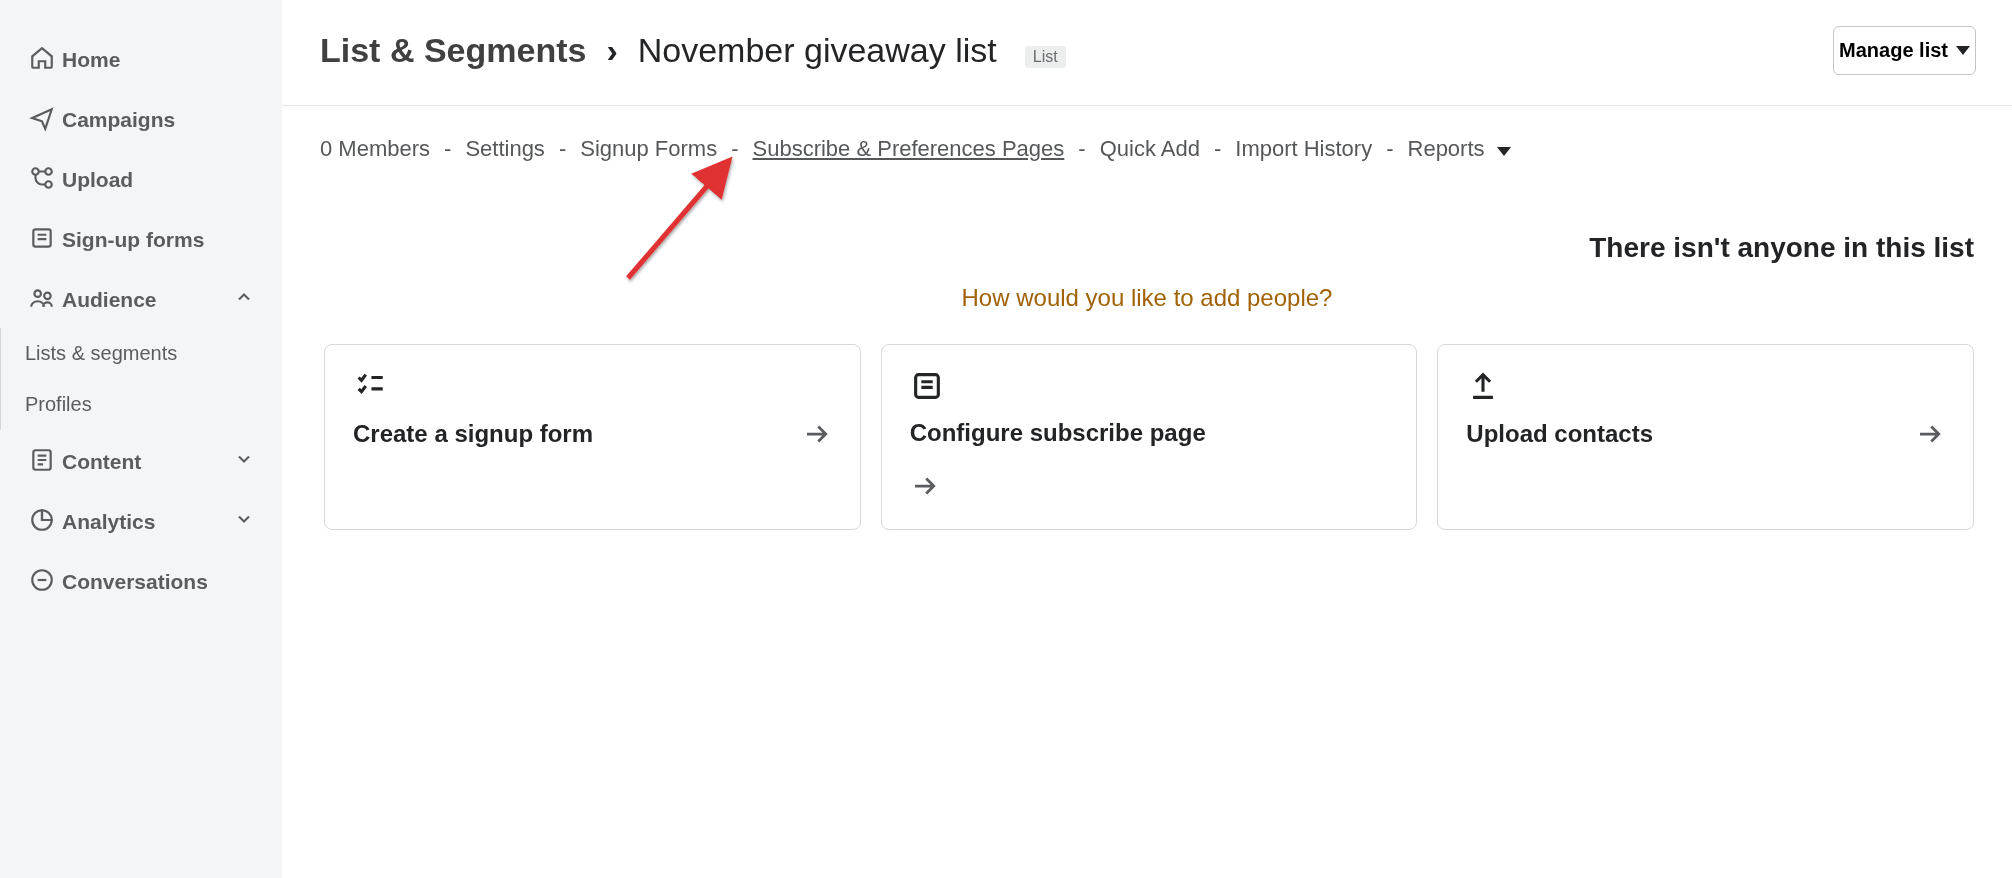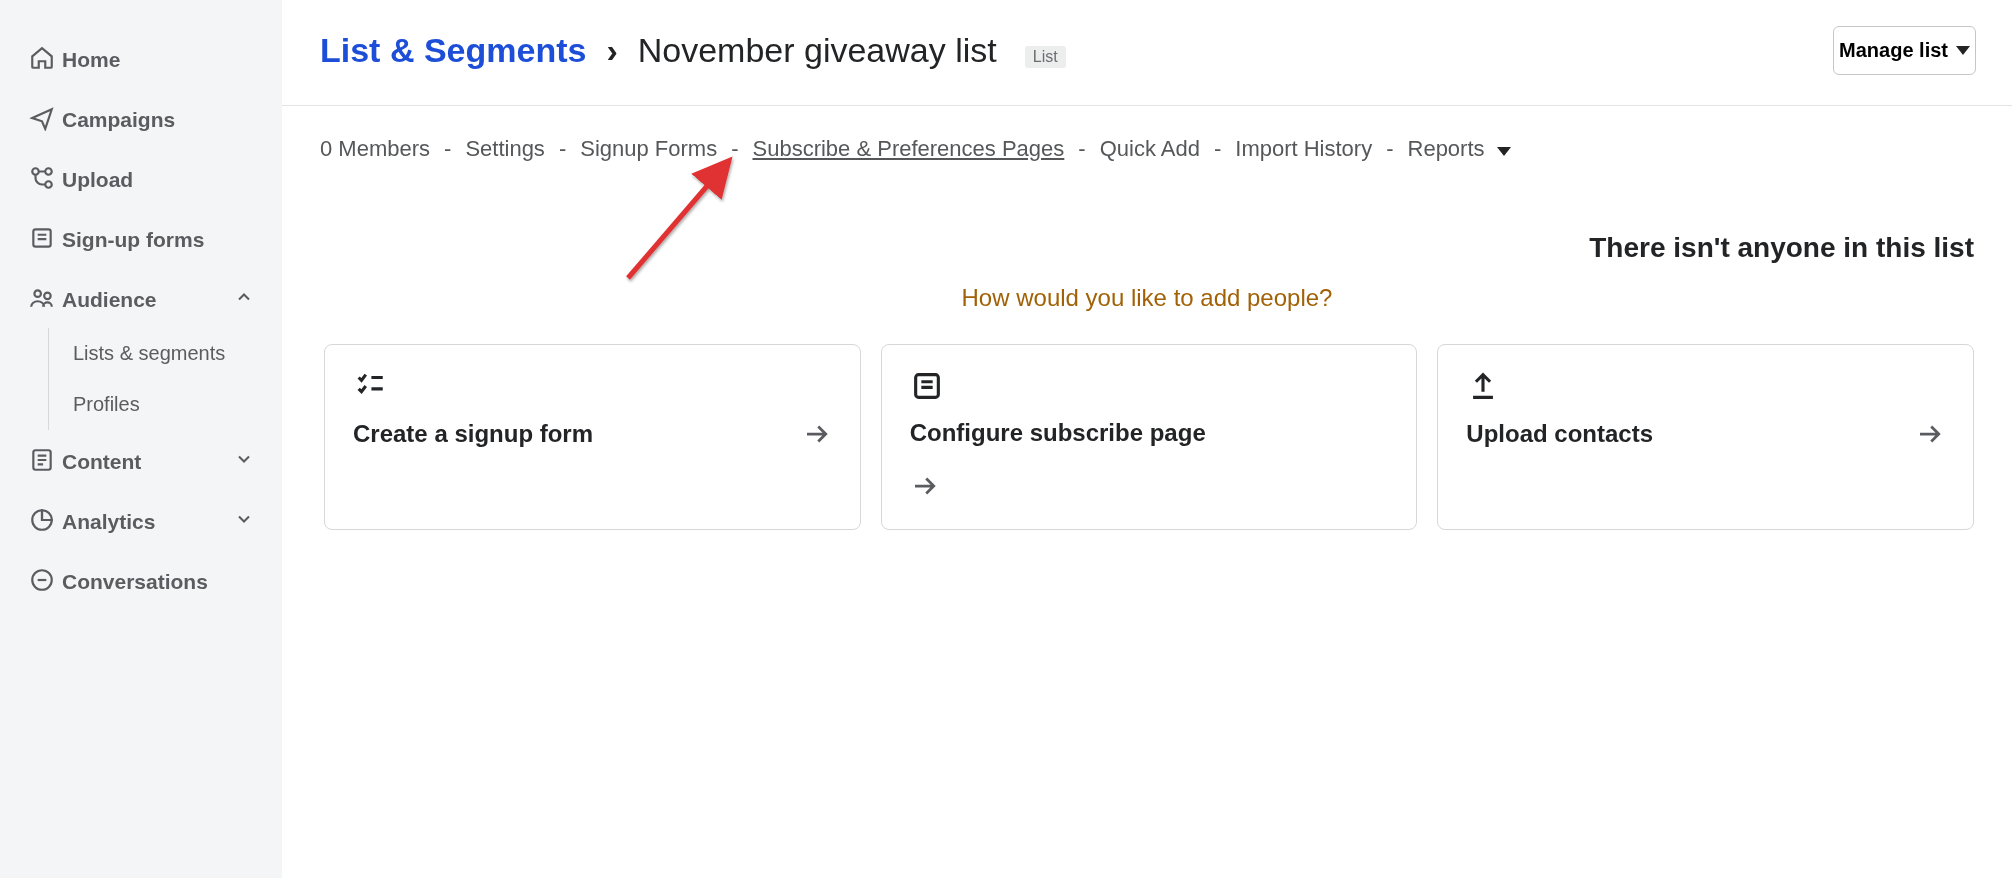--- a/index.html
+++ b/index.html
@@ -35,21 +35,20 @@
   display: flex;
   align-items: center;
   justify-content: center;
   color: #5a5c60;
 }
 .nav-item .chev {
   margin-left: auto;
 }
 .sub-nav {
   border-left: 1px solid #d6d7d9;
-  margin-left: 48px;
 }
 .sub-item {
   padding: 14px 0 14px 24px;
   font-size: 20px;
   font-weight: 500;
   color: #5a5c60;
   cursor: pointer;
 }
 
 
@@ -65,21 +64,21 @@
   border-bottom: 1px solid #e3e4e6;
 }
 .breadcrumb {
   display: flex;
   align-items: baseline;
   gap: 20px;
   font-size: 34px;
 }
 .bc-root {
   font-weight: 650;
-  color: #1d4ed8;
+  color: #404040;
 }
 .bc-sep {
   font-weight: 600;
   color: #232426;
 }
 .bc-leaf {
   font-weight: 500;
   color: #232426;
 }
 .badge {

